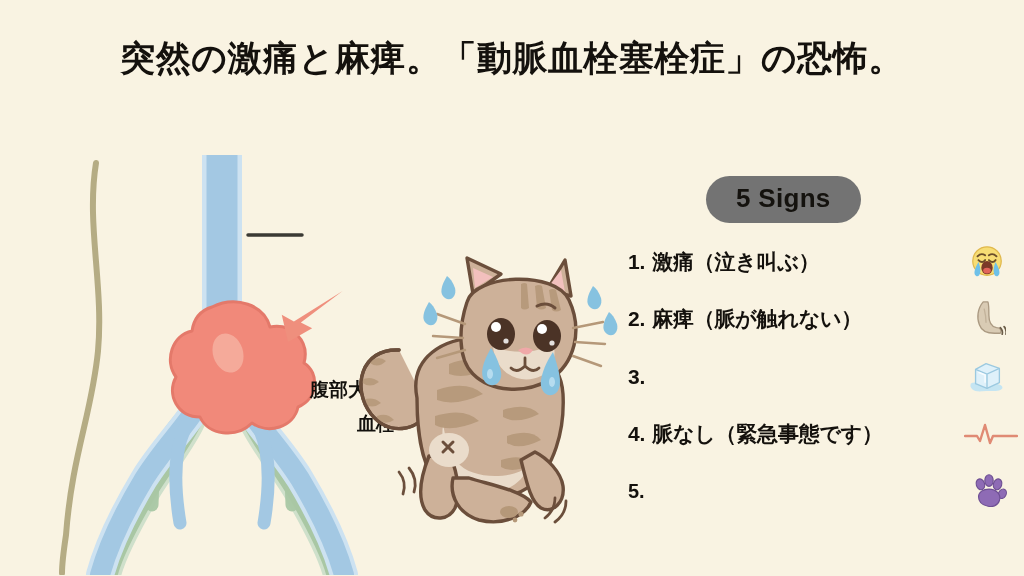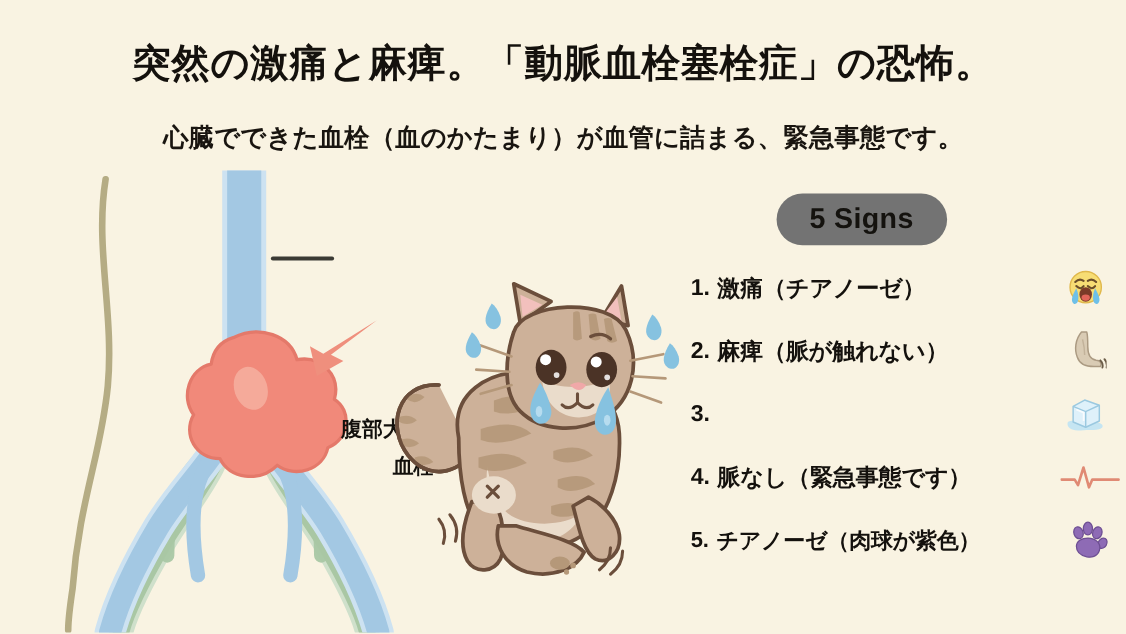--- a/index.html
+++ b/index.html
@@ -112,21 +112,20 @@
   #row-4 { top: 292px; }
   #row-4 .sign-text { font-size: 20px; }
   #row-3 .sign-icon, #row-4 .sign-icon { right: 0px; }
 </style>
 </head>
 <body>
 
 <div id="stage">
 
   <div class="title">突然の激痛と麻痺。「動脈血栓塞栓症」の恐怖。</div>
-  <div class="subtitle">心臓でできた血栓（血のかたまり）が血管に詰まる、緊急事態です。</div>
 
   <div id="diagram">
 
     <svg width="340" height="420" viewBox="0 0 340 420">
 
       <path d="M 44 8 C 34 70, 52 130, 46 196 C 40 258, 20 300, 14 380 C 11 400, 10 410, 10 418" stroke="#b5ac84" stroke-width="6" fill="none" stroke-linecap="round"></path>
 
       <g>
 
         <path d="M 155 225 C 150 270, 120 300, 96 340 C 74 378, 62 404, 58 420" stroke="#cfe0cb" stroke-width="22" fill="none" stroke-linecap="round"></path>
@@ -286,21 +285,21 @@
     </svg>
   </div>
 
   <div id="signs">
 
     <div class="badge">5 Signs</div>
 
     <div class="sign-row" id="row-0">
       <span class="sign-text">1.</span>
       <span style="width:7px"></span>
-      <span class="sign-text">激痛（チアノーゼ）</span>
+      <span class="sign-text">激痛（泣き叫ぶ）</span>
       <span class="sign-icon">
         <svg width="38" height="38" viewBox="0 0 40 40">
           <circle cx="20" cy="19" r="15" fill="#f7dd74" stroke="#e0b84c" stroke-width="1.3"></circle>
           <path d="M 10 14 q 4 -4 8 -1" stroke="#6b4e2a" stroke-width="2" fill="none" stroke-linecap="round"></path>
           <path d="M 22 13 q 4 -3 8 1" stroke="#6b4e2a" stroke-width="2" fill="none" stroke-linecap="round"></path>
           <path d="M 11 18 q 4 4 7 0" stroke="#6b4e2a" stroke-width="2" fill="none" stroke-linecap="round"></path>
           <path d="M 22 18 q 4 4 7 0" stroke="#6b4e2a" stroke-width="2" fill="none" stroke-linecap="round"></path>
           <ellipse cx="20" cy="26" rx="6" ry="7" fill="#7b3a28"></ellipse>
           <ellipse cx="20" cy="29" rx="4" ry="3" fill="#e2655a"></ellipse>
           <path d="M 11 20 C 7 27, 5 33, 9 35 C 13 36, 14 29, 12 23 Z" fill="#6ec0e8"></path>
@@ -347,21 +346,20 @@
       <span class="sign-icon" style="width:54px; right:-8px;">
         <svg width="54" height="26" viewBox="0 0 54 26">
           <path d="M 1 15 L 13 15 L 16 20 L 21 4 L 26 22 L 29 15 L 53 15" fill="none" stroke="#e08a74" stroke-width="2.4" stroke-linecap="round" stroke-linejoin="round"></path>
         </svg>
       </span>
     </div>
 
     <div class="sign-row" id="row-4">
       <span class="sign-text">5.</span>
       <span style="width:7px"></span>
-      <span class="sign-text">チアノーゼ（肉球が紫色）</span>
       <span class="sign-icon">
         <svg width="38" height="38" viewBox="0 0 40 40">
           <g fill="#8e6bb5" stroke="#6e4f93" stroke-width="1.2">
             <ellipse cx="11" cy="13" rx="4.4" ry="5.8" transform="rotate(-18 11 13)"></ellipse>
             <ellipse cx="20" cy="9" rx="4.4" ry="6.1"></ellipse>
             <ellipse cx="29" cy="13" rx="4.4" ry="5.8" transform="rotate(18 29 13)"></ellipse>
             <ellipse cx="34" cy="23" rx="4" ry="5.2" transform="rotate(30 34 23)"></ellipse>
             <path d="M 20 18 C 28 18, 33 24, 31 30 C 29 36, 23 37, 19 36 C 14 35, 9 32, 9 26 C 9 21, 14 18, 20 18 Z"></path>
           </g>
         </svg>

